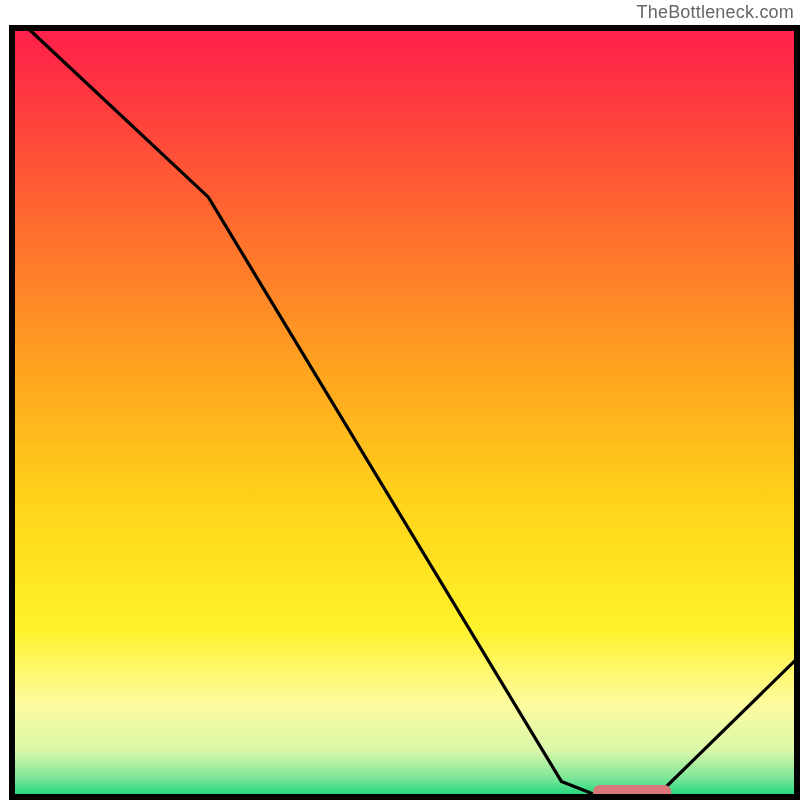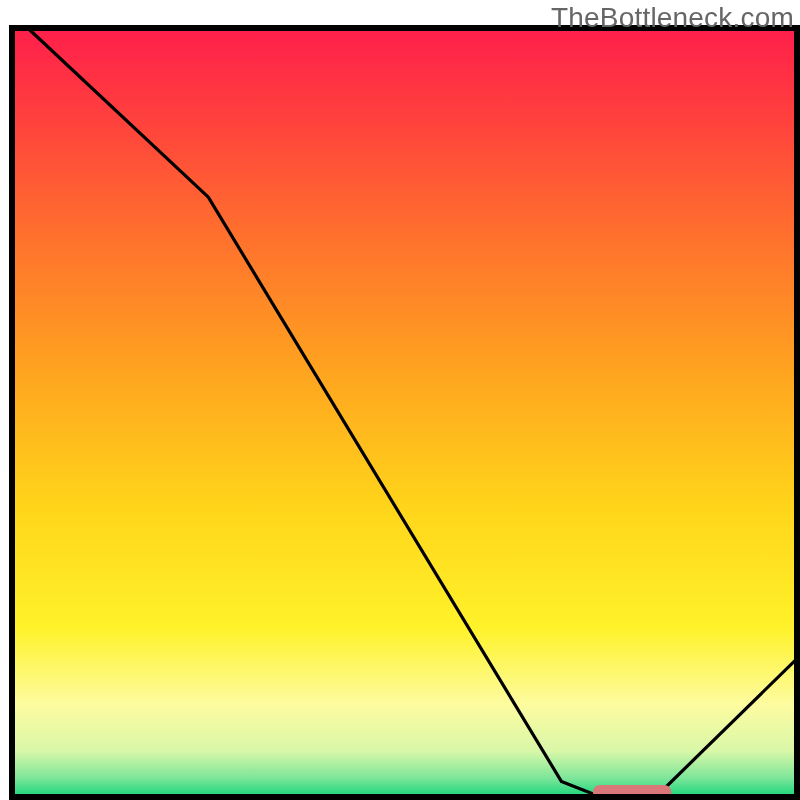--- a/index.html
+++ b/index.html
@@ -13,21 +13,21 @@
   }
   .frame {
     position: relative;
     width: 800px;
     height: 800px;
   }
   .watermark {
     position: absolute;
     top: 2px;
     right: 6px;
-    font-size: 28px;
+    font-size: 18px;
     font-weight: 500;
     color: #666;
     letter-spacing: 0.2px;
     z-index: 5;
     margin-left: 12px;
   }
   svg {
     display: block;
   }
 </style>

